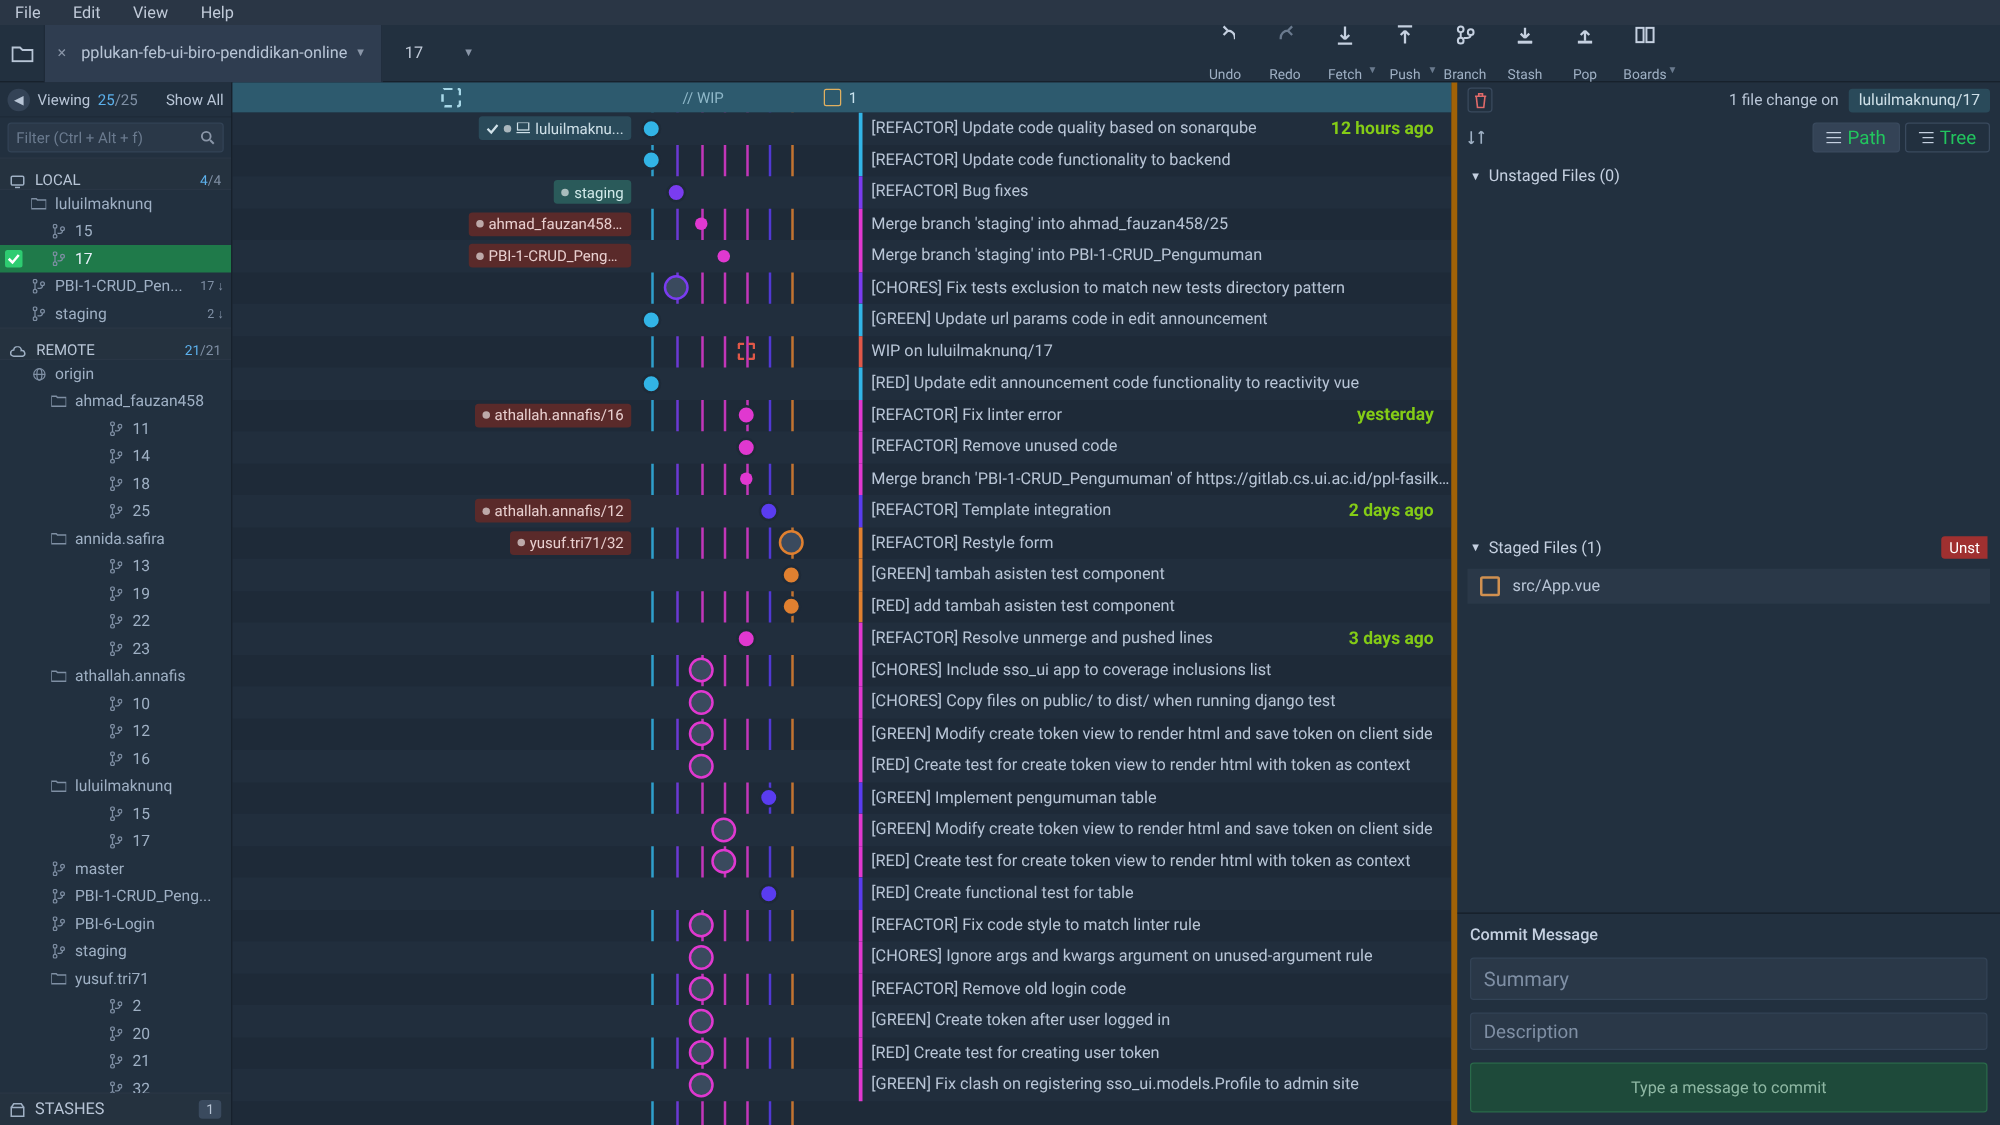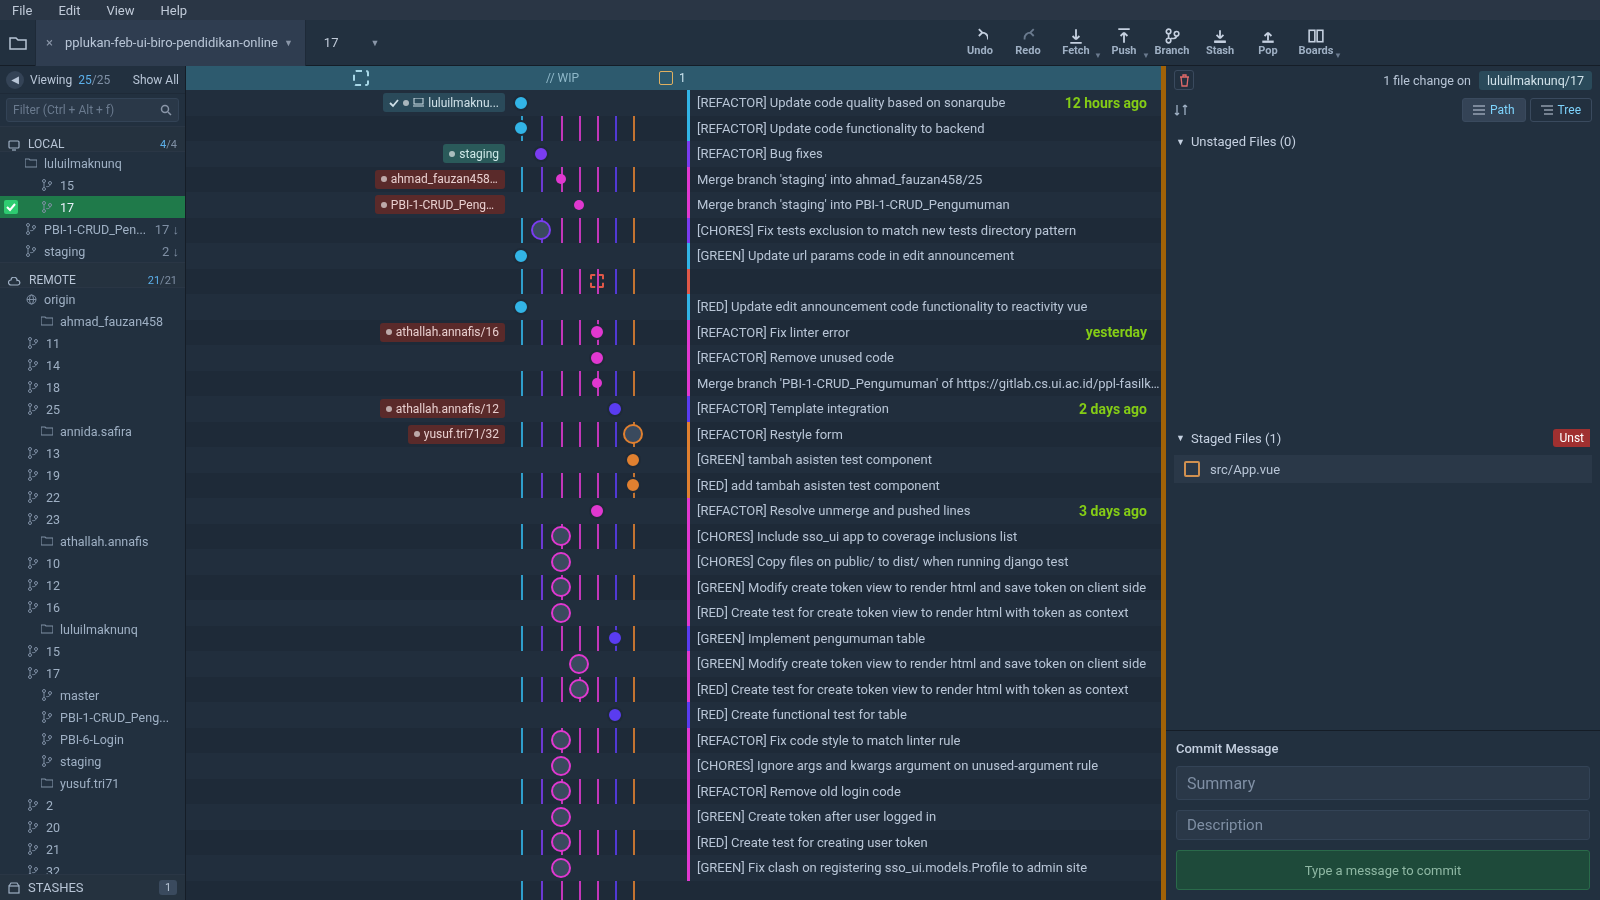--- a/index.html
+++ b/index.html
@@ -5,45 +5,45 @@
 * { margin: 0; padding: 0; box-sizing: border-box; font-family: -apple-system, "Segoe UI", Roboto, sans-serif; }
 html, body { width: 1600px; height: 900px; overflow: hidden; background: #1e2a38; color: #b8c5d6; font-size: 13px; }
 .menubar { height: 20px; background: #2a3645; display: flex; align-items: center; padding: 0 4px; gap: 10px; font-size: 13px; }
 .menubar span { padding: 2px 8px; color: #c0cad8; }
 .topbar { height: 46px; background: #22303f; display: flex; align-items: center; border-bottom: 1px solid #151d27; }
 .topbar .folder-btn { width: 36px; height: 46px; display:flex;align-items:center;justify-content:center;color:#b8c5d6;border-right:1px solid #1e2a38;}
 .tab-repo { display:flex;align-items:center;height:46px;padding:0 12px 0 4px;background:#2f3d50;border-right:1px solid #1e2a38;gap:6px;}
 .tab-repo .close{color:#8a96a8;padding:0 6px;}
 .branch-dd { display:flex;align-items:center;padding:0 18px;gap:8px;color:#c0cad8;}
 .toolbar-actions{margin-left:auto;display:flex;align-items:center;padding-right:260px;}
-.tool-btn{display:flex;flex-direction:column;align-items:center;justify-content:center;width:48px;height:46px;font-size:11px;color:#9fb0c4;position:relative;font-weight:bold;}
+.tool-btn{display:flex;flex-direction:column;align-items:center;justify-content:space-between;width:48px;height:46px;font-size:11px;color:#9fb0c4;position:relative;}
 .tool-btn .chev{position:absolute;right:-2px;bottom:6px;font-size:8px;color:#6a7a8e;}
 .body{display:flex;height:calc(900px - 66px);}
 .sidebar{width:186px;background:#22303f;border-right:1px solid #151d27;display:flex;flex-direction:column;overflow:hidden;}
 .viewing-bar{height:28px;display:flex;align-items:center;padding:0 6px;gap:6px;font-size:12px;border-bottom:1px solid #1e2a38;}
 .viewing-bar .back{width:18px;height:18px;border-radius:50%;background:#344356;display:flex;align-items:center;justify-content:center;font-size:10px;}
 .viewing-bar .num{color:#5cb0eb;}
 .viewing-bar .show-all{margin-left:auto;color:#b8c5d6;}
 .filter-box{margin:4px 6px;height:24px;background:#2a3848;border:1px solid #334356;border-radius:3px;display:flex;align-items:center;padding:0 6px;color:#6a7a8e;font-size:12px;}
 .filter-box .srch{margin-left:auto;}
 .section-header{display:flex;align-items:flex-end;height:26px;padding:0 8px;gap:8px;font-size:12px;color:#b8c5d6;border-top:1px solid #2a3645;border-bottom:1px solid #2a3645;background:#25323f;}
 .section-header .count{margin-left:auto;color:#5cb0eb;font-size:11px;}
 .section-header .count .den{color:#7f8fa4;}
 .tree-scroll{flex:1;overflow-y:auto;}
 .tree-scroll::-webkit-scrollbar{width:12px;}
 .tree-scroll::-webkit-scrollbar-track{background:#22303f;}
 .tree-scroll::-webkit-scrollbar-thumb{background:#3a4a5e;border-radius:6px;}
 .tree-item{display:flex;align-items:center;height:22px;font-size:12.5px;color:#9fb0c4;padding-right:6px;cursor:pointer;}
-.tree-item .badge{margin-left:auto;font-size:13px;color:#7f8fa4;display:flex;align-items:center;gap:2px;}
+.tree-item .badge{margin-left:auto;font-size:10px;color:#7f8fa4;display:flex;align-items:center;gap:2px;}
 .tree-item.sel{background:#1f7a4a;color:#e8f0fa;}
 .tree-item.sel .check{position:absolute;left:4px;width:14px;height:14px;background:#2ecc71;border-radius:2px;}
 .tree-item .ico{display:inline-flex;width:14px;justify-content:center;margin-right:6px;color:#7f8fa4;}
 .tree-item.dep1{padding-left:24px;}
 .tree-item.dep2{padding-left:40px;}
-.tree-item.dep3{padding-left:26px;text-align:right;}
+.tree-item.dep3{padding-left:86px;text-align:right;}
 .tree-item.sel-row{position:relative;}
 .stash-bar{height:26px;display:flex;align-items:center;padding:0 8px;gap:8px;background:#25323f;border-top:1px solid #2a3645;}
 .stash-bar .cnt{margin-left:auto;width:18px;height:15px;border-radius:3px;background:#3a4a5e;display:flex;align-items:center;justify-content:center;font-size:11px;}
 .graph-pane{flex:1;display:flex;flex-direction:column;background:#1e2a38;border-right:5px solid #a16207;min-width:0;}
 .graph-header{height:24px;background:#2d5a6e;display:flex;align-items:center;font-size:12px;color:#c9e3ef;}
 .graph-header .dash-zone{width:350px;display:flex;align-items:center;justify-content:center;}
 .graph-header .dash{width:16px;height:16px;border:2px dashed #a8d8e8;border-radius:3px;}
 .graph-header .wip{padding-left:10px;color:#8fb8c9;}
 .graph-header .file-cnt{margin-left:80px;display:flex;align-items:center;gap:6px;}
 .graph-header .file-ico{width:14px;height:14px;border:1px solid #e0b060;border-radius:2px;}
@@ -67,21 +67,21 @@
 .node{position:absolute;width:16px;height:16px;border-radius:50%;top:50%;transform:translate(-50%,-50%);}
 .node.small{width:10px;height:10px;}
 .av{position:absolute;width:20px;height:20px;border-radius:50%;top:50%;transform:translate(-50%,-50%);border:2px solid;background:#3a4a5e;}
 .right-pane{width:434px;background:#22303f;display:flex;flex-direction:column;}
 .rp-top{height:28px;display:flex;align-items:center;padding:0 8px;gap:8px;font-size:12.5px;}
 .rp-top .trash{width:20px;height:20px;display:flex;align-items:center;justify-content:center;color:#e06a6a;border:1px solid #3a4a5e;border-radius:3px;}
 .rp-top .info{margin-left:auto;color:#b8c5d6;}
 .rp-top .branch-badge{background:#2a4a5a;padding:2px 8px;border-radius:3px;color:#cfe0e8;}
 .rp-mode{display:flex;justify-content:flex-end;padding:4px 8px;gap:4px;align-items:center;}
 .rp-mode .sort-ico{margin-right:auto;color:#7f8fa4;}
-.mode-btn{height:24px;padding:0 10px;border:1px solid #3a4a5e;border-radius:3px;display:flex;align-items:center;gap:5px;font-size:12px;color:#7dd3fc;}
+.mode-btn{height:24px;padding:0 10px;border:1px solid #3a4a5e;border-radius:3px;display:flex;align-items:center;gap:5px;font-size:15px;color:#22c55e;}
 .mode-btn.active{background:#344356;}
 .file-section{padding:4px 0;}
 .fs-header{display:flex;align-items:center;padding:4px 10px;font-size:13px;color:#c5d0e0;gap:6px;}
 .fs-header .chev{font-size:9px;}
 .unstaged-body{height:264px;}
 .staged-body{flex:1;}
 .staged-header{display:flex;align-items:center;}
 .staged-header .unst-btn{margin-left:auto;margin-right:0;background:#a03030;color:#fff;padding:2px 6px;font-size:12px;border-top-left-radius:3px;border-bottom-left-radius:3px;}
 .file-item{display:flex;align-items:center;height:28px;padding:0 10px;gap:10px;background:#2a3848;margin:4px 8px;font-size:13px;}
 .file-item .fic{width:16px;height:16px;border:2px solid #d09050;border-radius:2px;}
@@ -667,20 +667,21 @@
           </div>
           <div class="bar" style="background:#32b4e6;left:501px;position:absolute;top:0;bottom:0;width:3px;"></div>
           <div class="msg">[GREEN] Update url params code in edit announcement</div>
         </div>
         <div class="commit-row">
           <div class="refs"></div>
           <div class="graph-seg">
             <span style="position:absolute;left:86px;top:50%;transform:translate(-50%,-50%);width:14px;height:14px;border:2px dashed #e05848;border-radius:2px;"></span>
           </div>
           <div class="bar" style="background:#e05848;left:501px;position:absolute;top:0;bottom:0;width:3px;"></div>
+          <div class="msg">WIP on luluilmaknunq/17</div>
         </div>
         <div class="commit-row">
           <div class="refs"></div>
           <div class="graph-seg">
             <span class="node" style="left:10px;background:#32b4e6;border:2px solid #1e2a38;"></span>
           </div>
           <div class="bar" style="background:#32b4e6;left:501px;position:absolute;top:0;bottom:0;width:3px;"></div>
           <div class="msg">[RED] Update edit announcement code functionality to reactivity vue</div>
         </div>
         <div class="commit-row">

